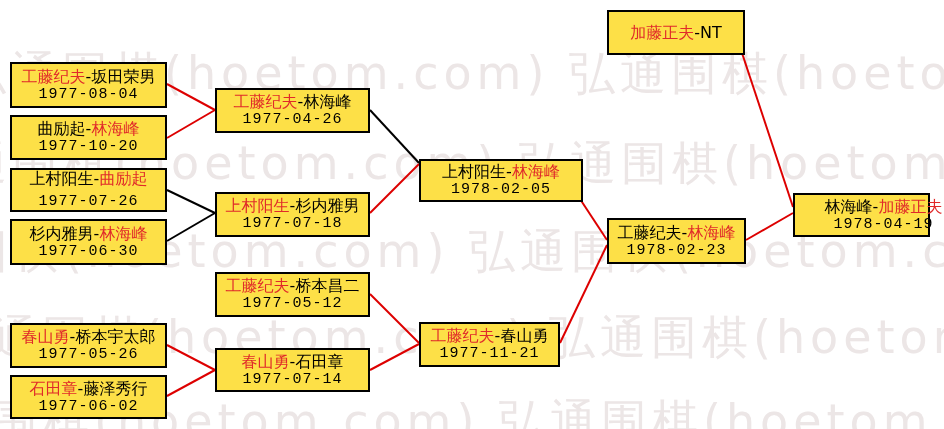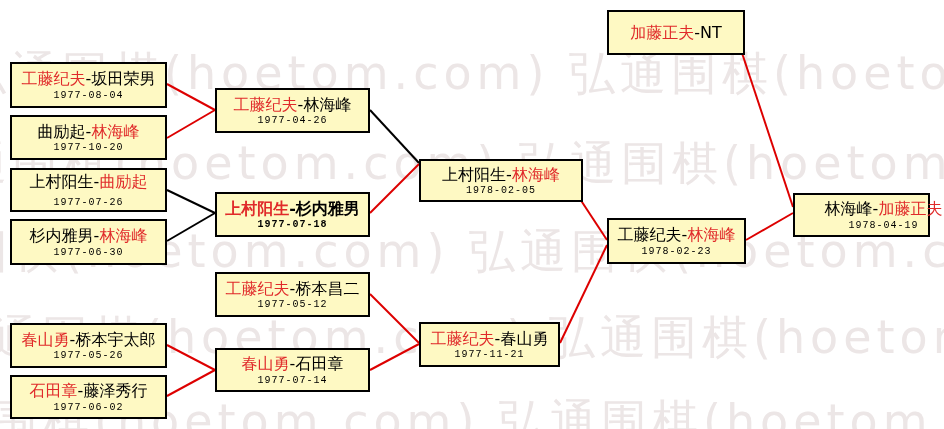--- a/index.html
+++ b/index.html
@@ -24,38 +24,38 @@
   
   .lines{position:absolute;left:0;top:0;z-index:1;}
   .lines line.red{stroke:var(--line-red,#dd0000);}
   .lines line.blk{stroke:var(--line-black,#000000);}
   .lines line{stroke-width:2;}
   
   .box{
     position:absolute;
     box-sizing:border-box;
     border:2px solid var(--box-border,#000);
-    background:#fef9c3;
+    background:#fde047;
     display:flex;
     flex-direction:column;
     justify-content:center;
     align-items:center;
     z-index:2;
     gap:1px;
   }
   .names{
     font-size:16px;
     line-height:1.2;
     color:var(--name-black,#000);
     white-space:nowrap;
   }
   .names .win{color:var(--name-red,#e02a2a);}
   .date{
     font-family:"Liberation Mono","DejaVu Sans Mono",monospace;
-    font-size:10px;
+    font-size:15px;
     letter-spacing:1px;
     line-height:1.1;
     color:#000;
     white-space:nowrap;
   }
 </style>
 </head>
 <body>
 
 <div class="stage">
@@ -106,21 +106,21 @@
   </div>
   <div class="box" style="left:10px;top:375px;width:157px;height:44px;">
     <div class="names"><span class="p1 win">石田章</span><span>-</span><span class="p2">藤泽秀行</span></div>
     <div class="date">1977-06-02</div>
   </div>
 
   <div class="box" style="left:215px;top:88px;width:155px;height:45px;">
     <div class="names"><span class="p1 win">工藤纪夫</span><span>-</span><span class="p2">林海峰</span></div>
     <div class="date">1977-04-26</div>
   </div>
-  <div class="box" style="left:215px;top:192px;width:155px;height:45px;font-weight:bold;">
+  <div class="box" style="left:215px;top:192px;width:155px;height:45px;">
     <div class="names"><span class="p1 win">上村阳生</span><span>-</span><span class="p2">杉内雅男</span></div>
     <div class="date">1977-07-18</div>
   </div>
   <div class="box" style="left:215px;top:272px;width:155px;height:45px;">
     <div class="names"><span class="p1 win">工藤纪夫</span><span>-</span><span class="p2">桥本昌二</span></div>
     <div class="date">1977-05-12</div>
   </div>
   <div class="box" style="left:215px;top:348px;width:155px;height:44px;">
     <div class="names"><span class="p1 win">春山勇</span><span>-</span><span class="p2">石田章</span></div>
     <div class="date">1977-07-14</div>

